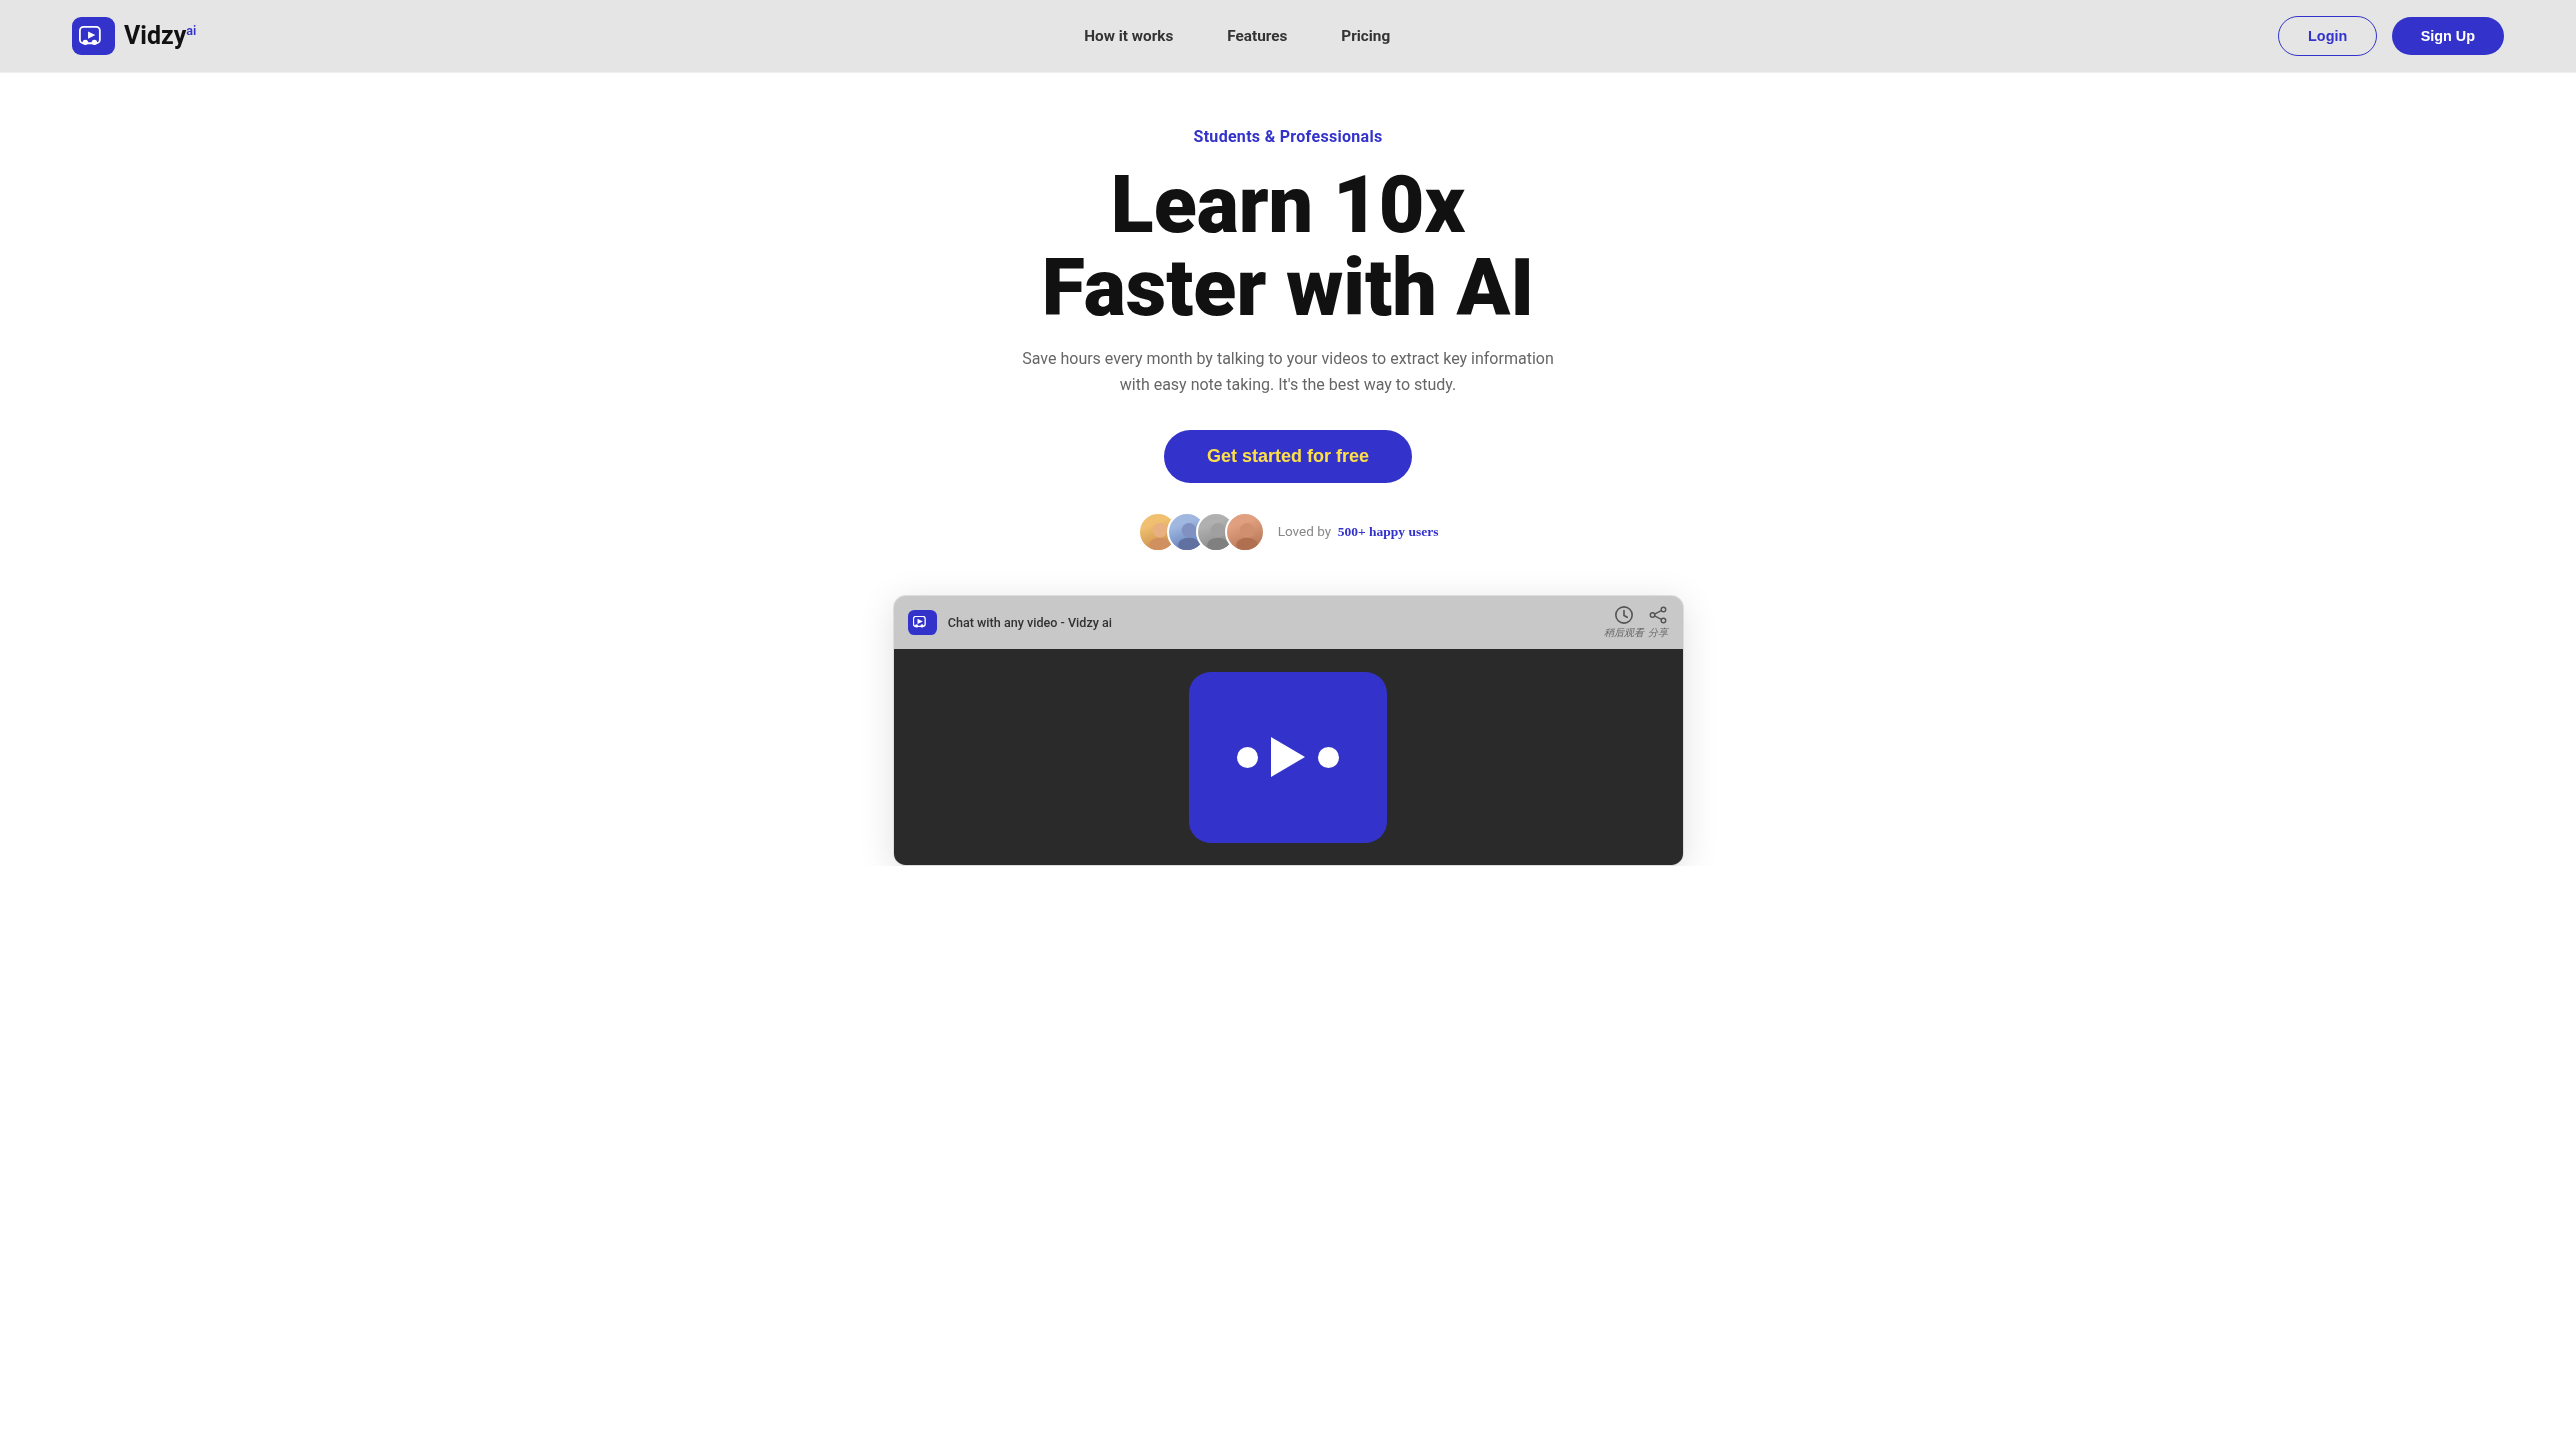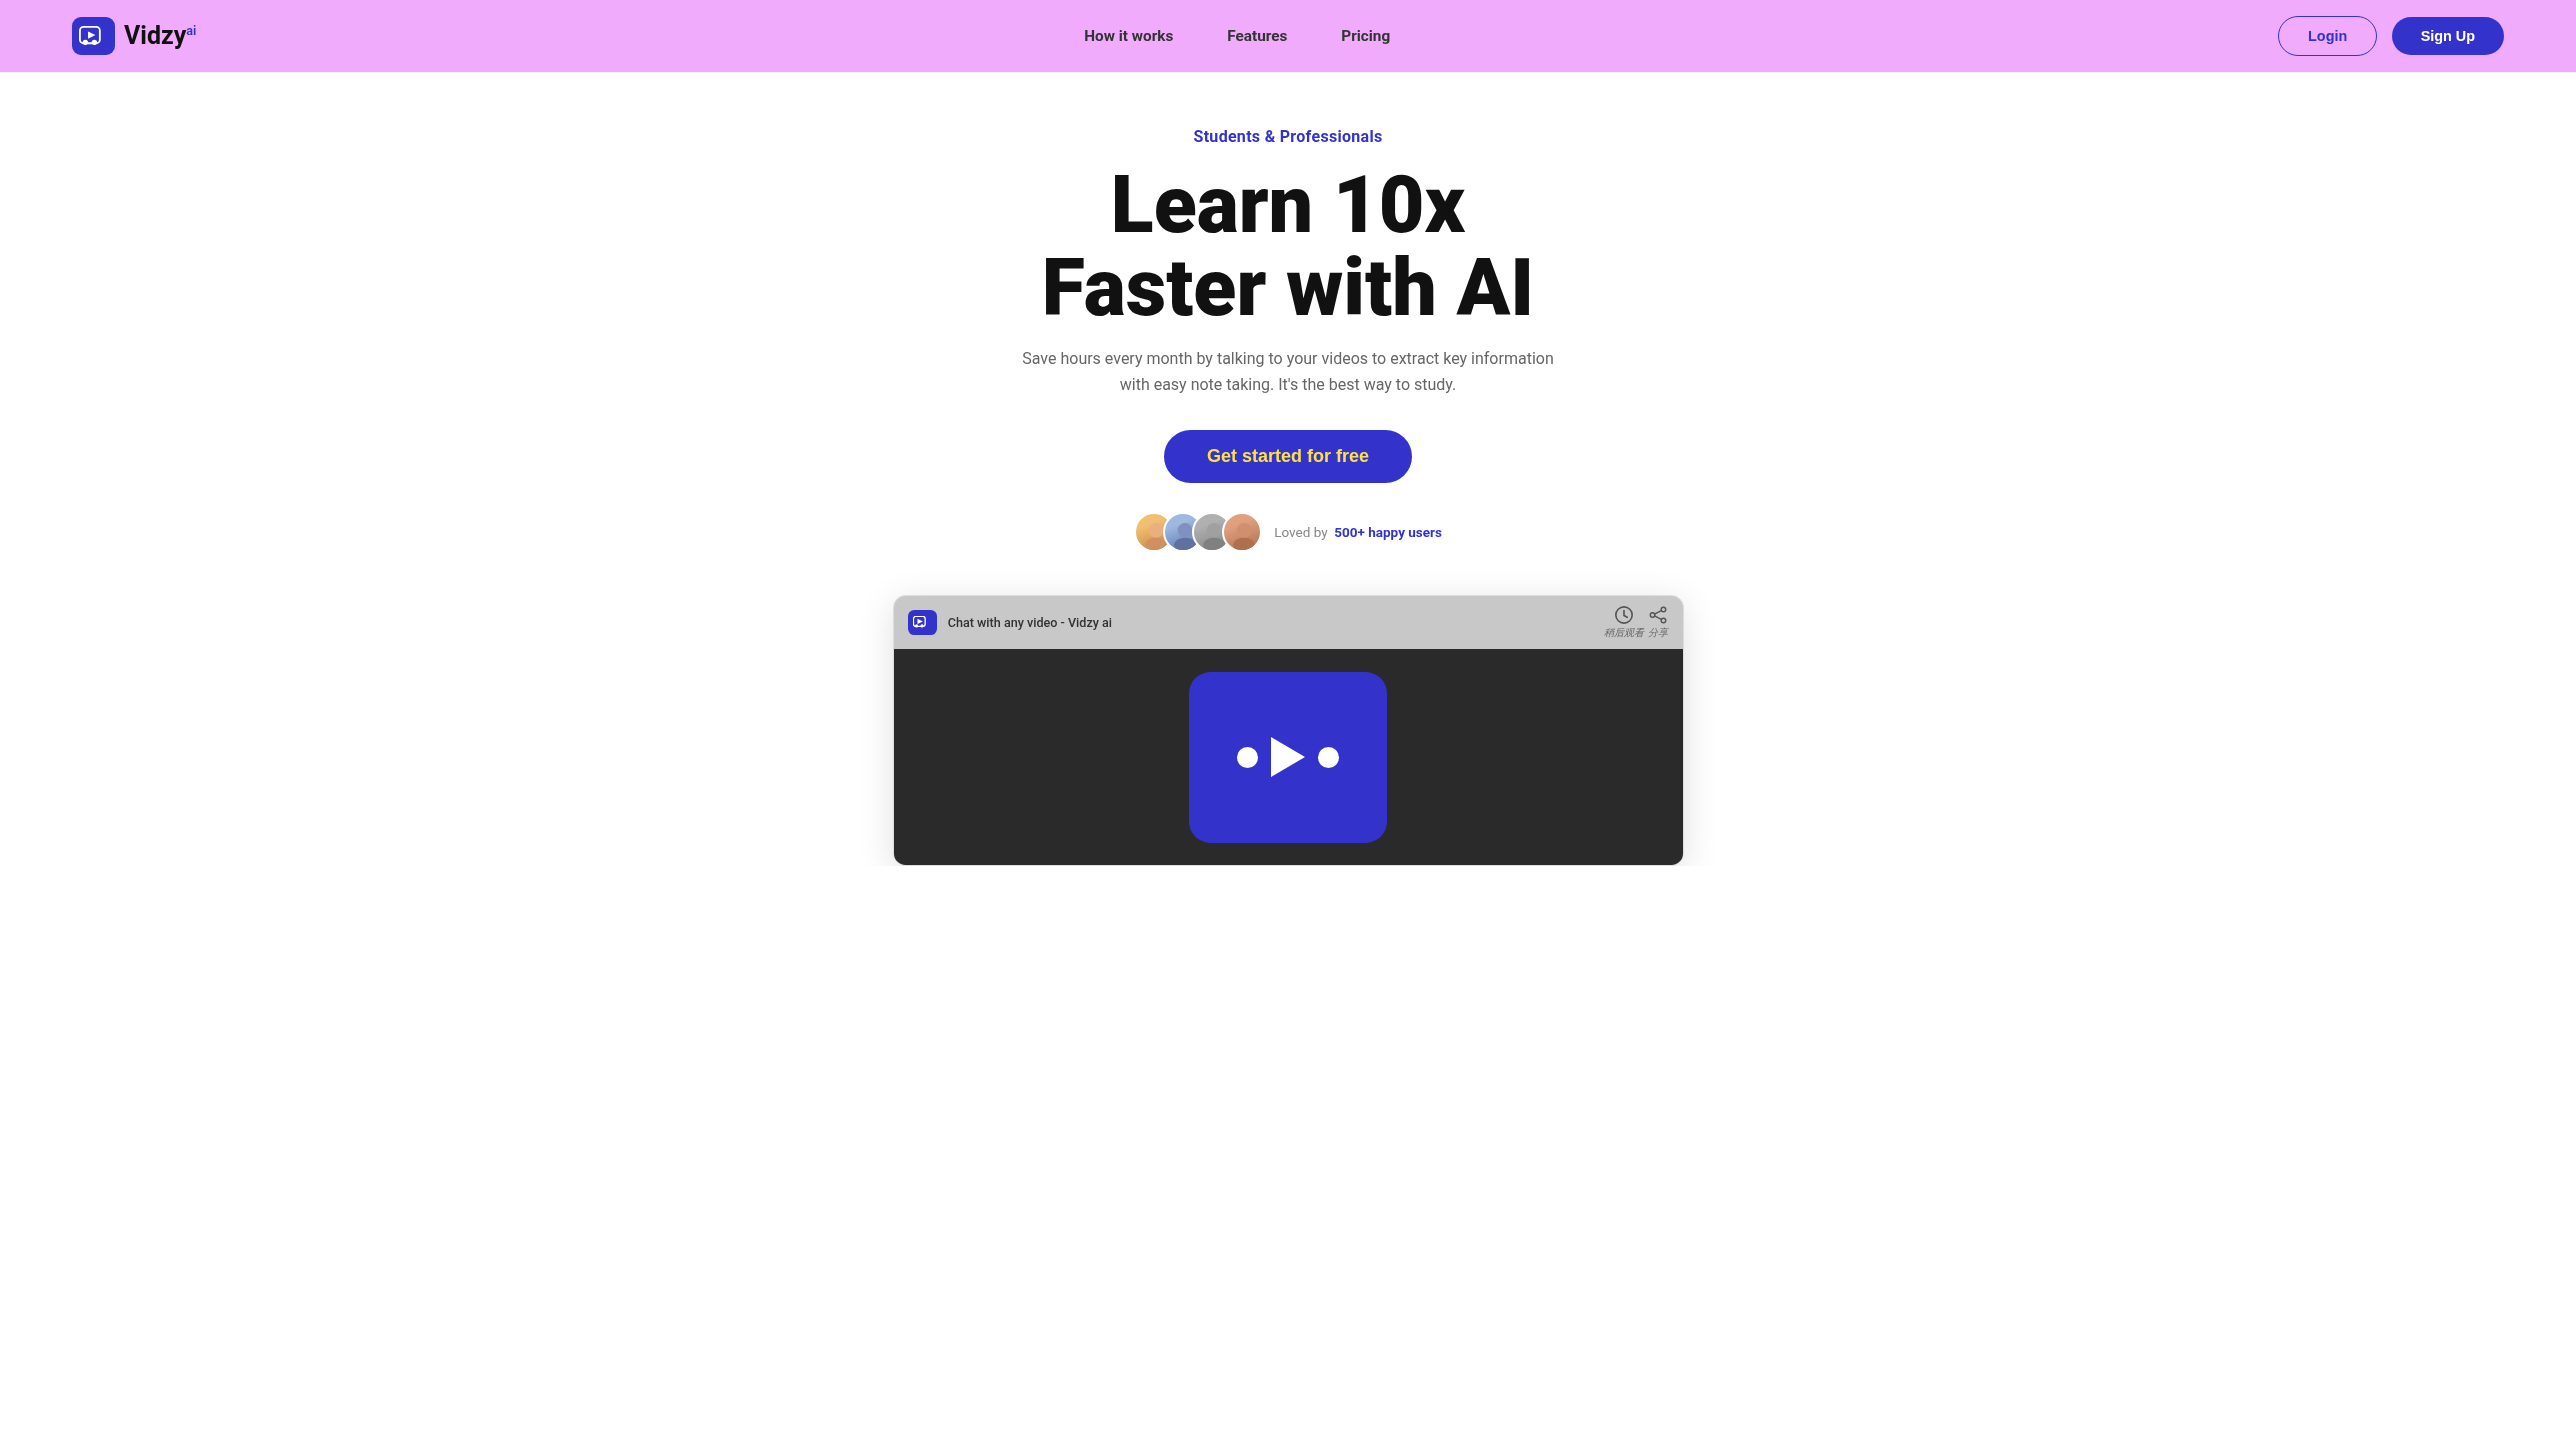--- a/index.html
+++ b/index.html
@@ -14,21 +14,21 @@
       color: #111111;
       overflow-x: hidden;
     }
 
     
     .navbar {
       display: flex;
       align-items: center;
       justify-content: space-between;
       padding: 16px 72px;
-      background: #f0abfc;
+      background: #e5e5e5;
       border-bottom: 0.9px solid #f0f0f0;
       gap: 32px;
     }
 
     .logo-area {
       display: flex;
       align-items: center;
       gap: 9px;
       text-decoration: none;
       color: inherit;
@@ -170,20 +170,21 @@
     .avatar-face:first-child { margin-left: 0; }
 
     .social-text {
       font-size: 13.5px;
       color: #888;
     }
 
     .social-text strong {
       color: #3333cc;
       font-weight: 700;
+      font-family: Liberation Serif, serif;
     }
 
     
     .video-preview {
       width: 791px;
       max-width: 95vw;
       background: #e8e8e8;
       border-radius: 12.6px;
       overflow: hidden;
       border: 0.9px solid #ddd;

